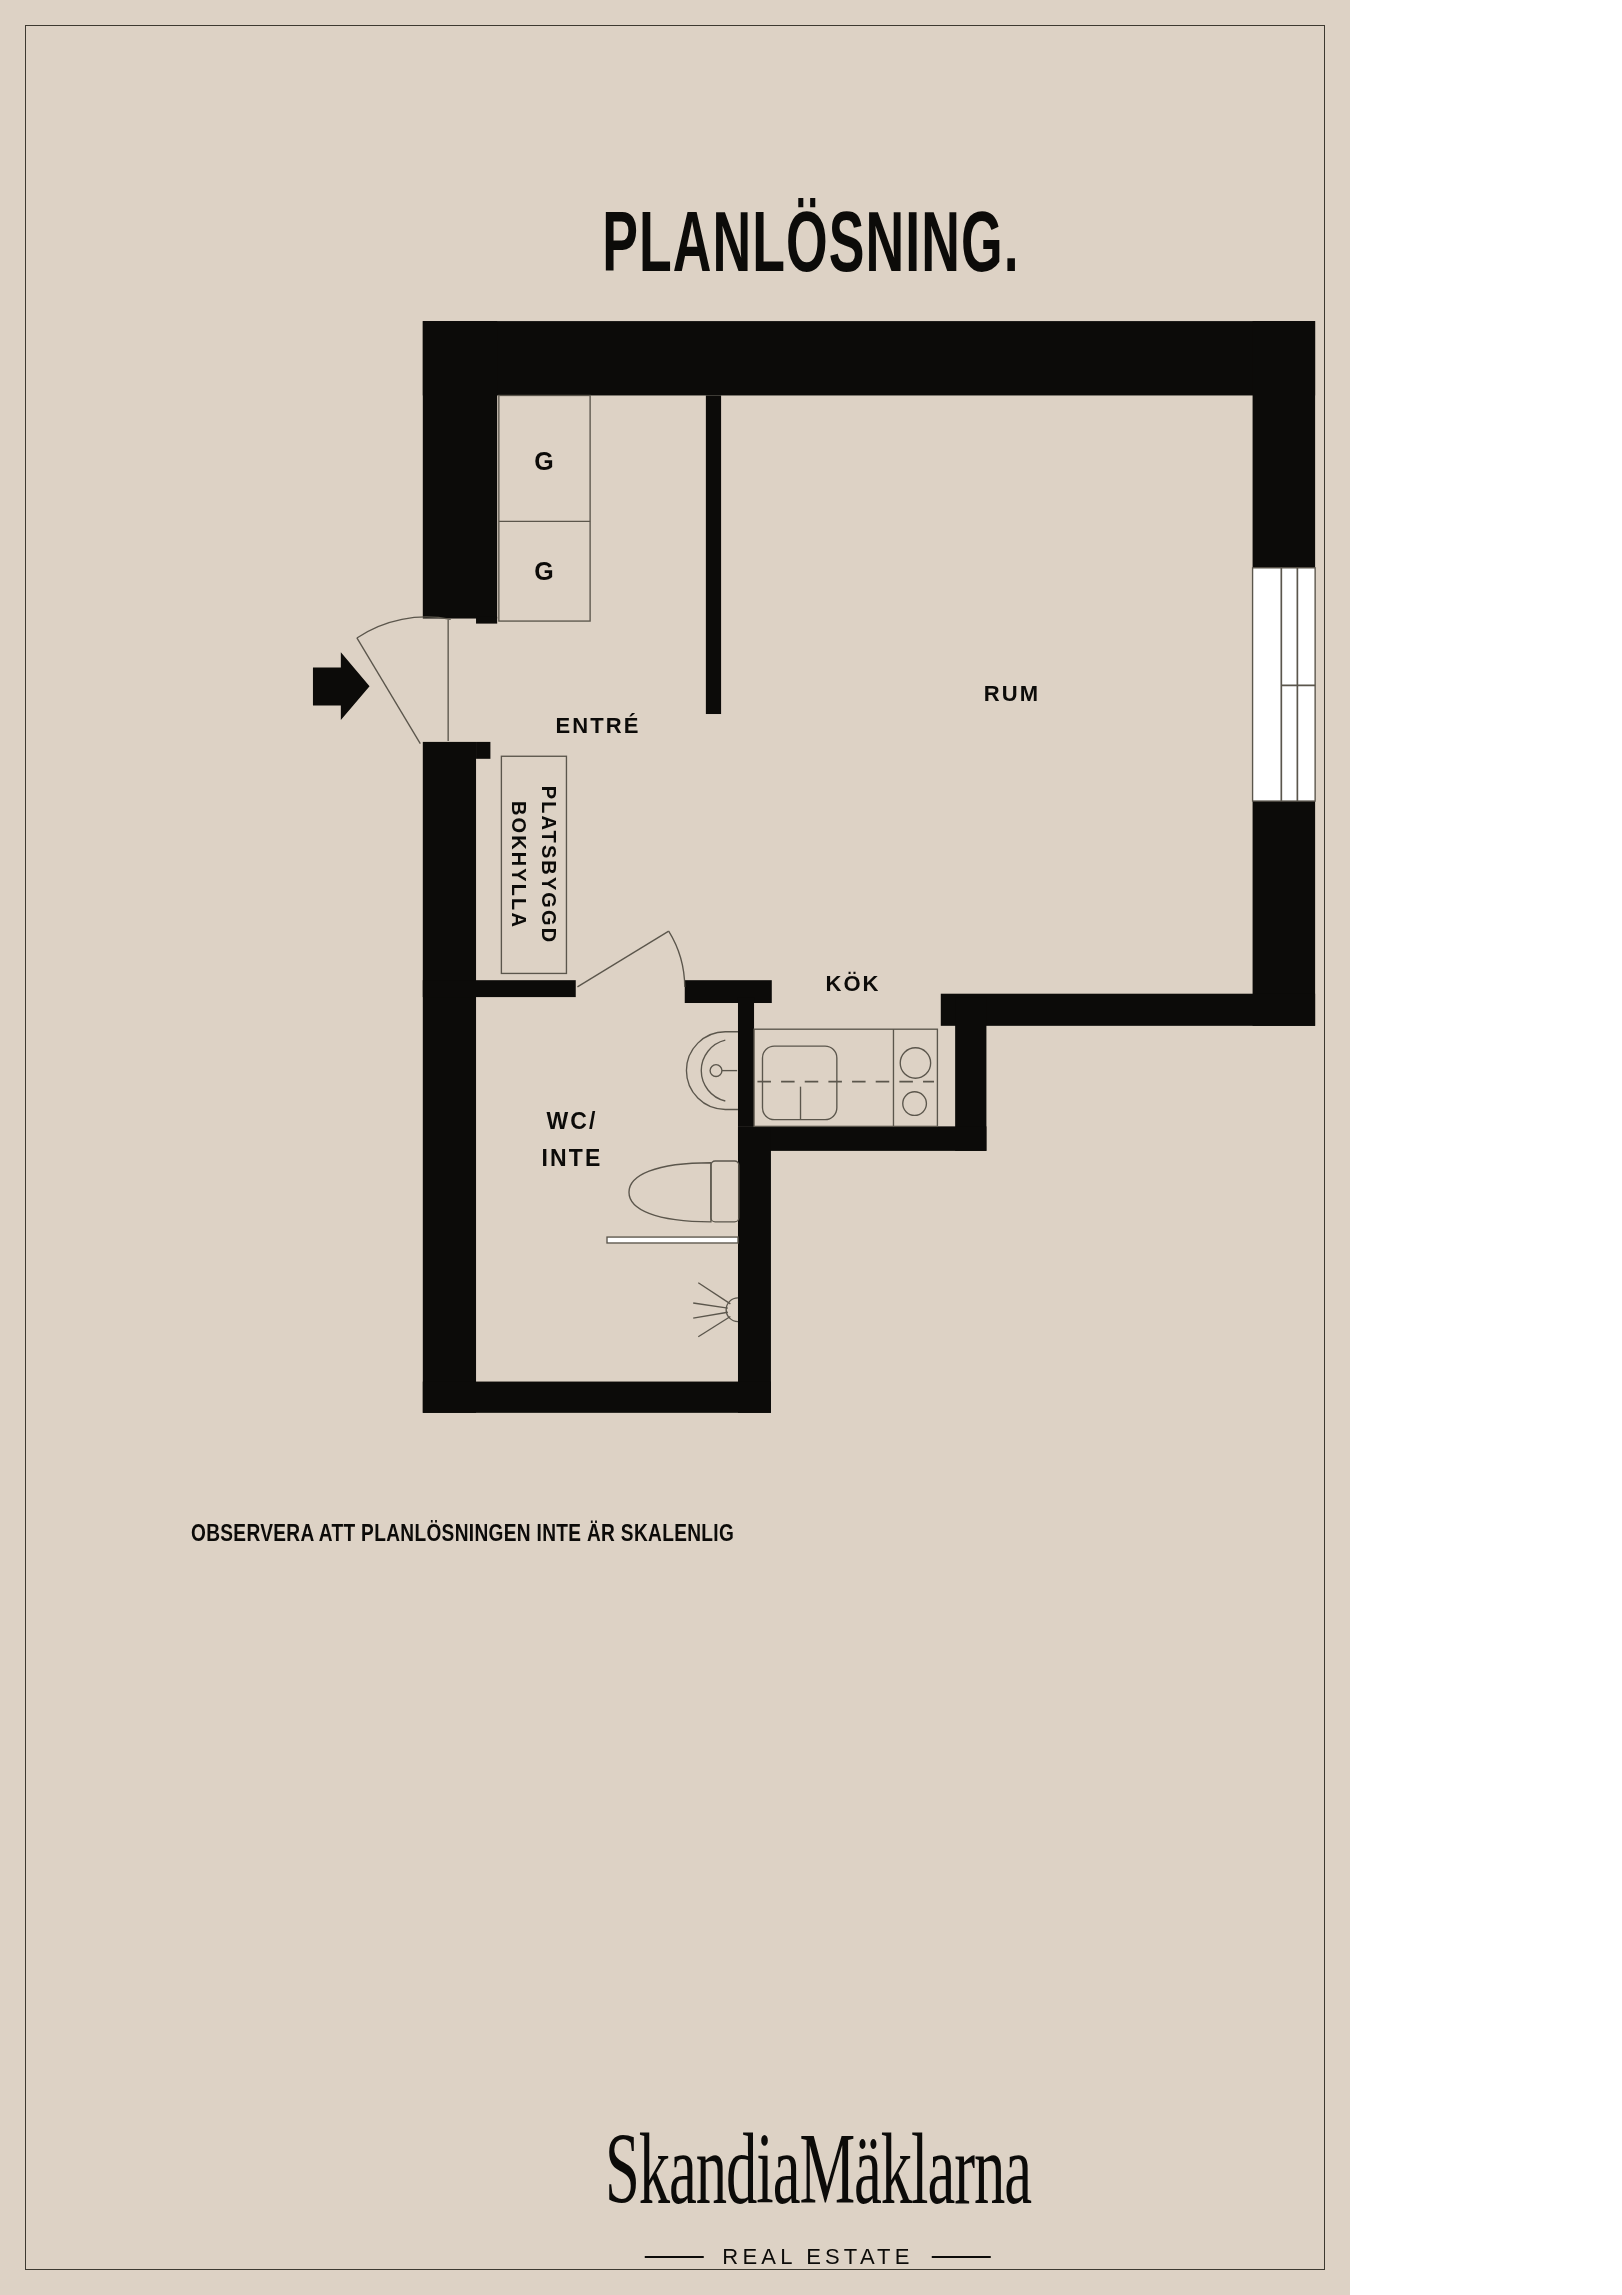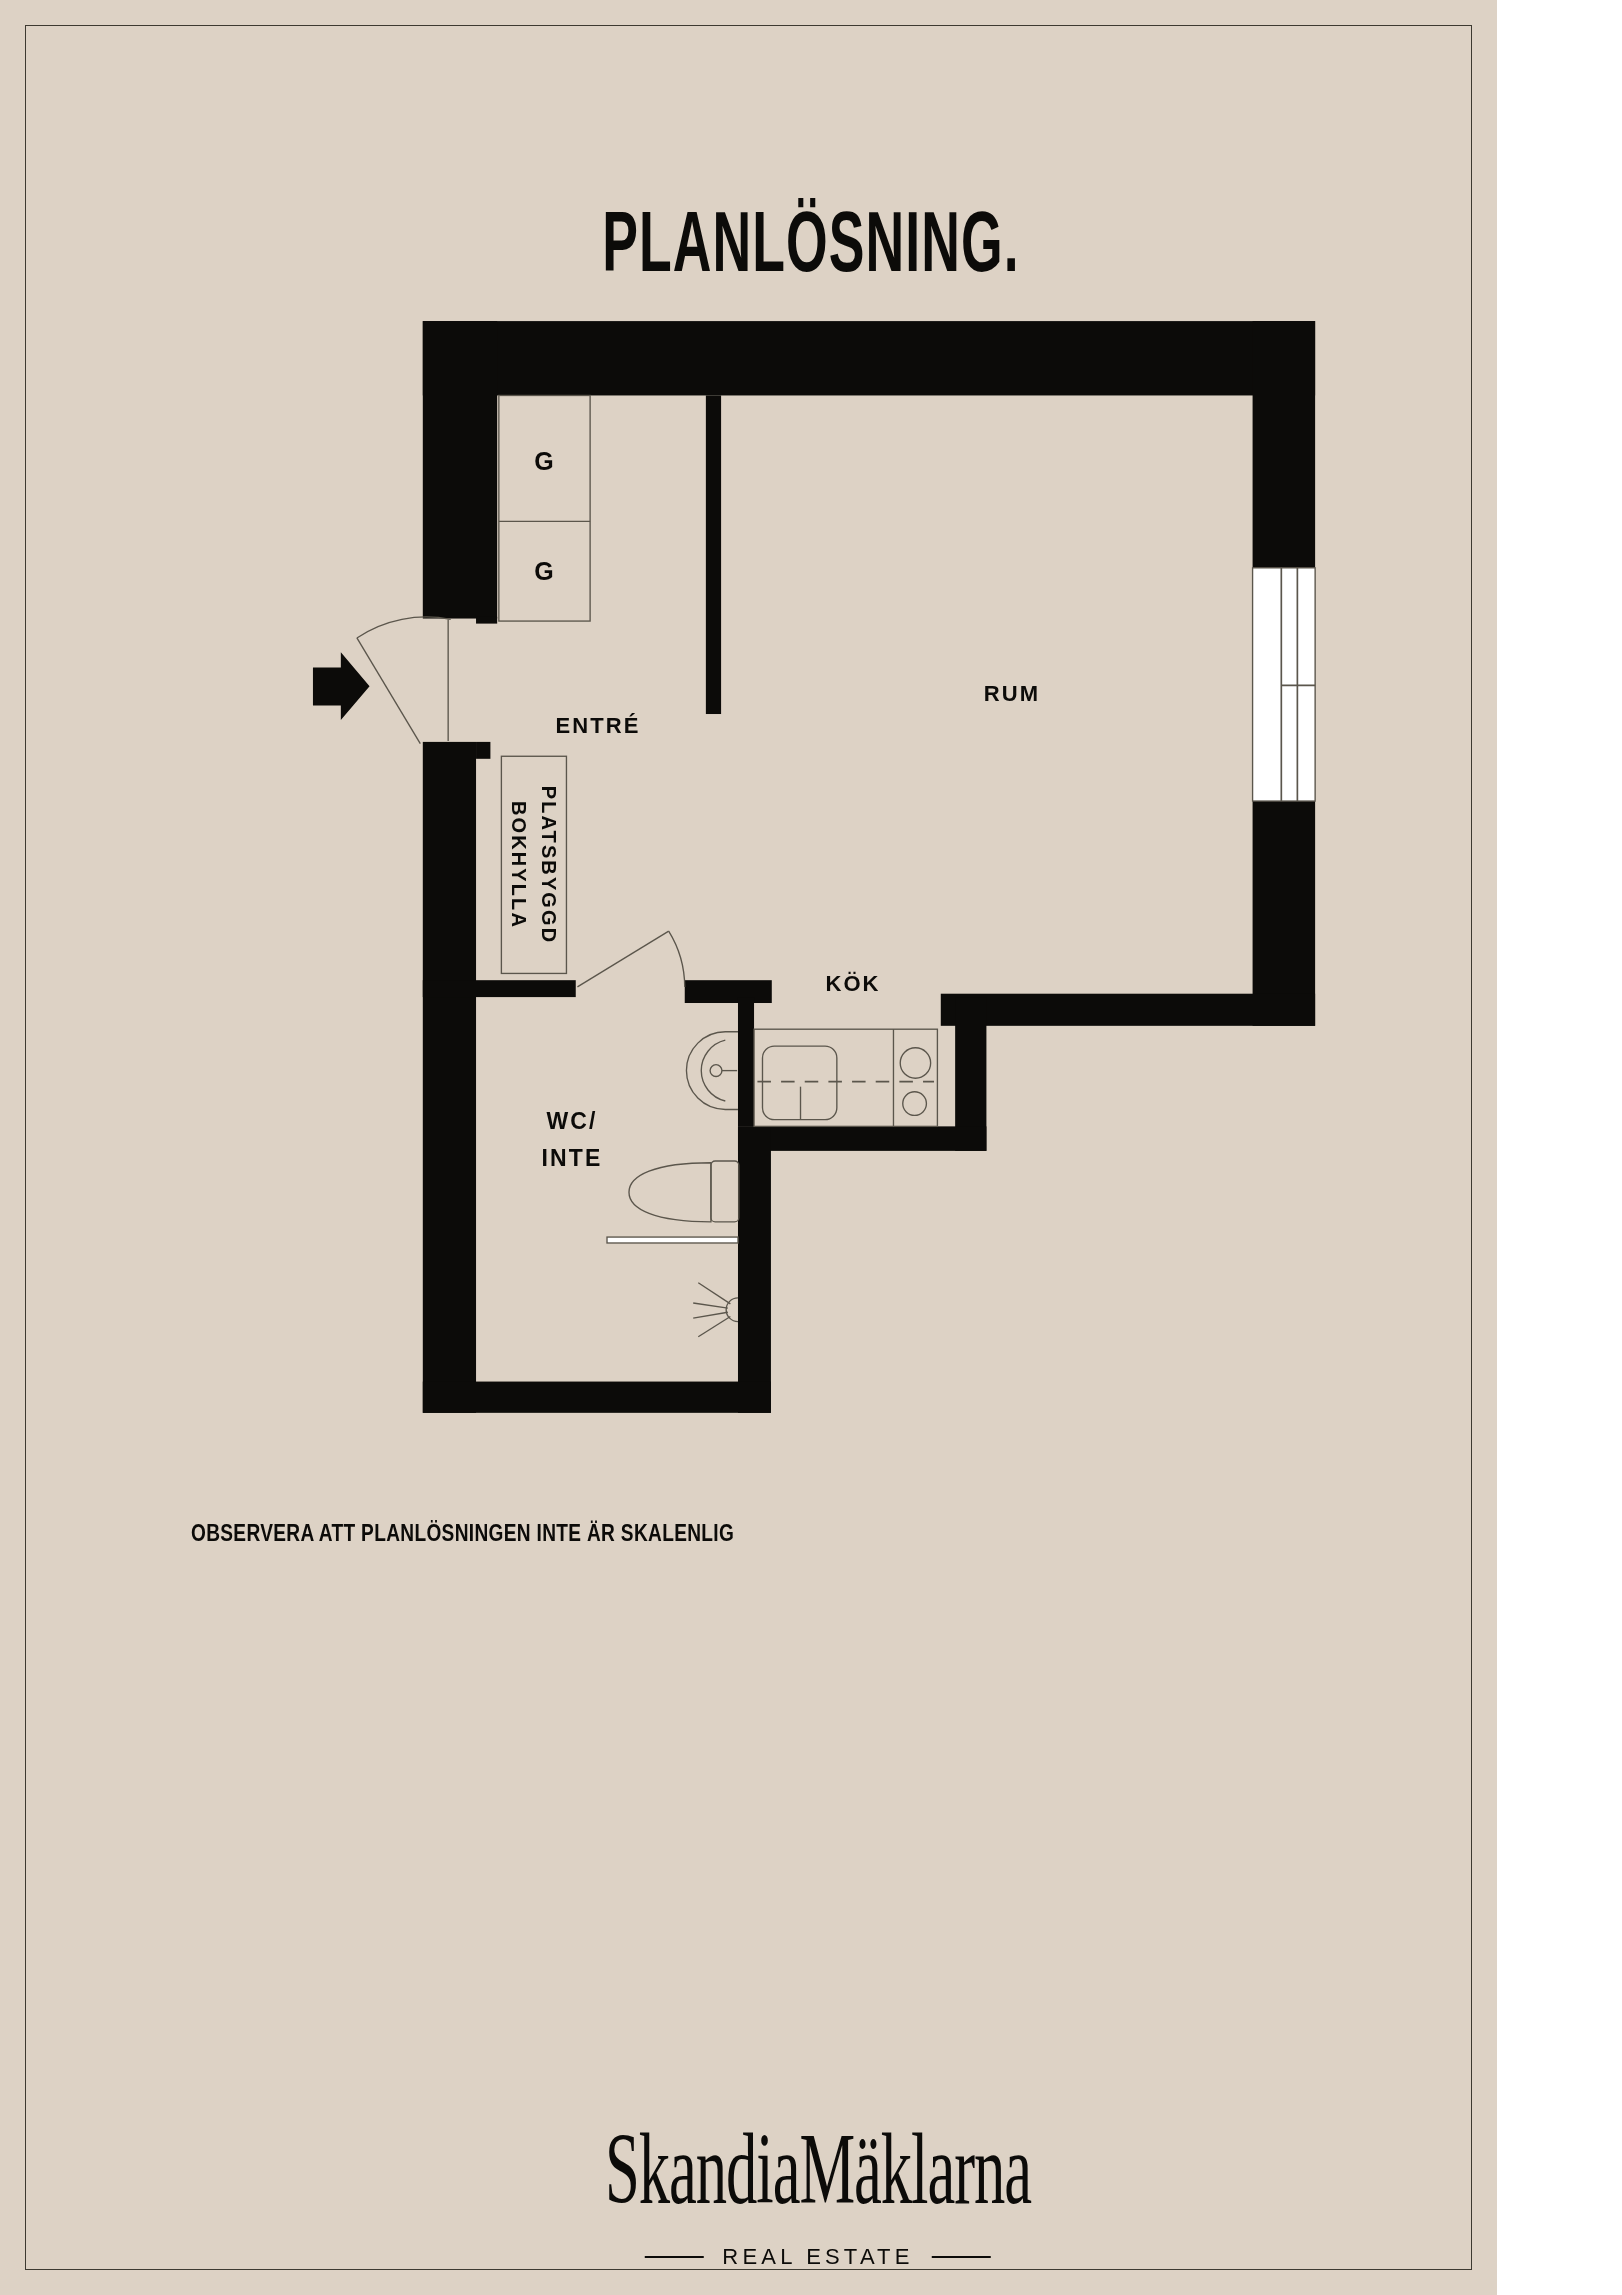--- a/index.html
+++ b/index.html
@@ -1,19 +1,19 @@
 <!DOCTYPE html>
 <html style="--background: #DDD2C5; --ink: #0C0B09; --line: #5B564C; --frame: #3D3A31; --window: #FFFFFF;font-size:13.5px"><head>
 <meta charset="utf-8">
 <style>
   :root{
     --background:#DDD2C5; --ink:#0C0B09; --line:#5B564C; --frame:#3D3A31; --window:#FFFFFF;
   }
   html,body{margin:0;padding:0;background:#fff;}
-  .page{position:relative;width:1497px;height:2295px;background:var(--background);
+  .page{position:relative;width:1350px;height:2295px;background:var(--background);
         font-family:"Liberation Sans",sans-serif;overflow:hidden;}
   .frame{position:absolute;inset:25px;border:1.7px solid var(--frame);pointer-events:none;}
   svg.plan{position:absolute;left:0;top:0;}
   .wall{fill:var(--ink);}
   .thin15{fill:none;stroke:var(--line);stroke-width:1.6px;}
   .winline{stroke:var(--line);stroke-width:2px;}
   .dash{stroke:var(--line);stroke-width:2px;stroke-dasharray:16 12;fill:none;}
   .glass{fill:var(--window);stroke:var(--line);stroke-width:1.6px;}
 
   .lbl{position:absolute;color:var(--ink);font-weight:bold;font-size:22px;letter-spacing:2.1px;

